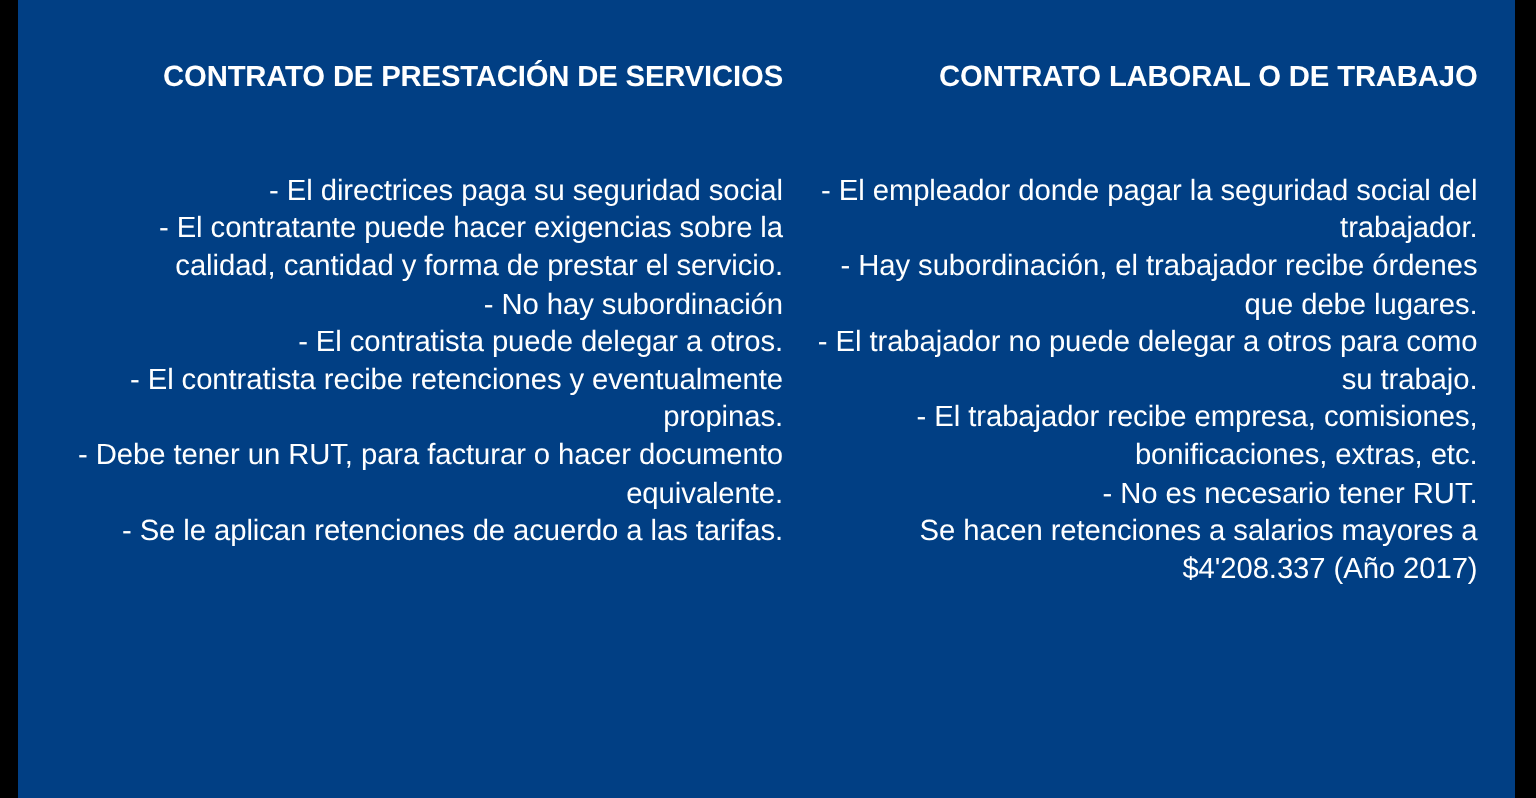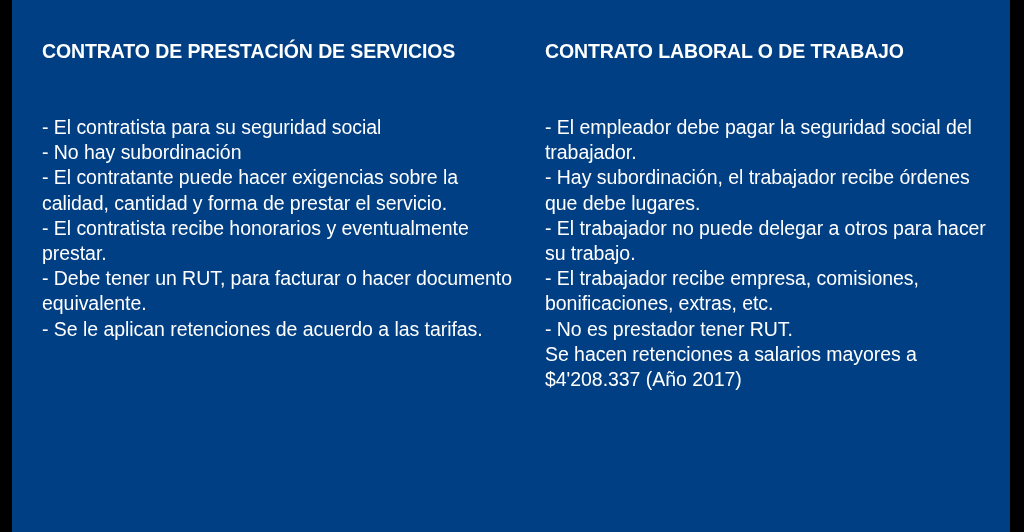--- a/index.html
+++ b/index.html
@@ -16,23 +16,24 @@
       top: 0;
       width: 998px;
       height: 532px;
       background: #013f84;
       color: #ffffff;
       font-family: "Liberation Sans", sans-serif;
     }
     .col {
       position: absolute;
       top: 38px;
+      text-align: right;
     }
     .col-left { left: 30px; width: 480px; }
-    .col-right { left: 523px; width: 450px; margin-left: 10px; }
+    .col-right { left: 523px; width: 450px; }
     .heading {
       font-weight: bold;
       font-size: 19.5px;
       line-height: 26px;
       margin: 0;
       letter-spacing: -0.1px;
     }
     .items {
       position: absolute;
       top: 77px;
@@ -50,34 +51,35 @@
     }
   </style>
 </head>
 <body>
 
 <div class="slide">
 
   <div class="col col-left">
     <h2 class="heading">CONTRATO DE PRESTACIÓN DE SERVICIOS</h2>
     <ul class="items">
-      <li>- El contratista para su seguridad social</li>
+      <li>- El directrices paga su seguridad social</li>
+      <li>- El contratante puede hacer exigencias sobre la calidad, cantidad y forma de prestar el servicio.</li>
       <li>- No hay subordinación</li>
-      <li>- El contratante puede hacer exigencias sobre la calidad, cantidad y forma de prestar el servicio.</li>
-      <li>- El contratista recibe honorarios y eventualmente prestar.</li>
+      <li>- El contratista puede delegar a otros.</li>
+      <li>- El contratista recibe retenciones y eventualmente propinas.</li>
       <li>- Debe tener un RUT, para facturar o hacer documento equivalente.</li>
       <li>- Se le aplican retenciones de acuerdo a las tarifas.</li>
     </ul>
   </div>
 
   <div class="col col-right">
     <h2 class="heading">CONTRATO LABORAL O DE TRABAJO</h2>
     <ul class="items">
-      <li>- El empleador debe pagar la seguridad social del trabajador.</li>
+      <li>- El empleador donde pagar la seguridad social del trabajador.</li>
       <li>- Hay subordinación, el trabajador recibe órdenes que debe lugares.</li>
-      <li>- El trabajador no puede delegar a otros para hacer su trabajo.</li>
+      <li>- El trabajador no puede delegar a otros para como su trabajo.</li>
       <li>- El trabajador recibe empresa, comisiones, bonificaciones, extras, etc.</li>
-      <li>- No es prestador tener RUT.</li>
+      <li>- No es necesario tener RUT.</li>
       <li>Se hacen retenciones a salarios mayores a $4'208.337 (Año 2017)</li>
     </ul>
   </div>
 
 </div>
 
 </body></html>

